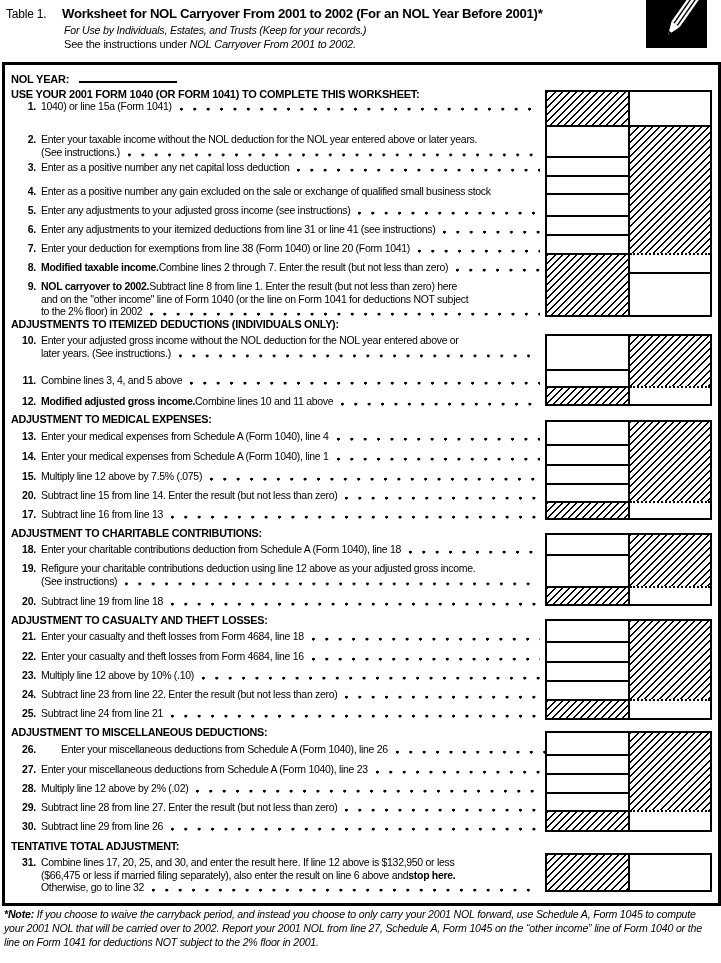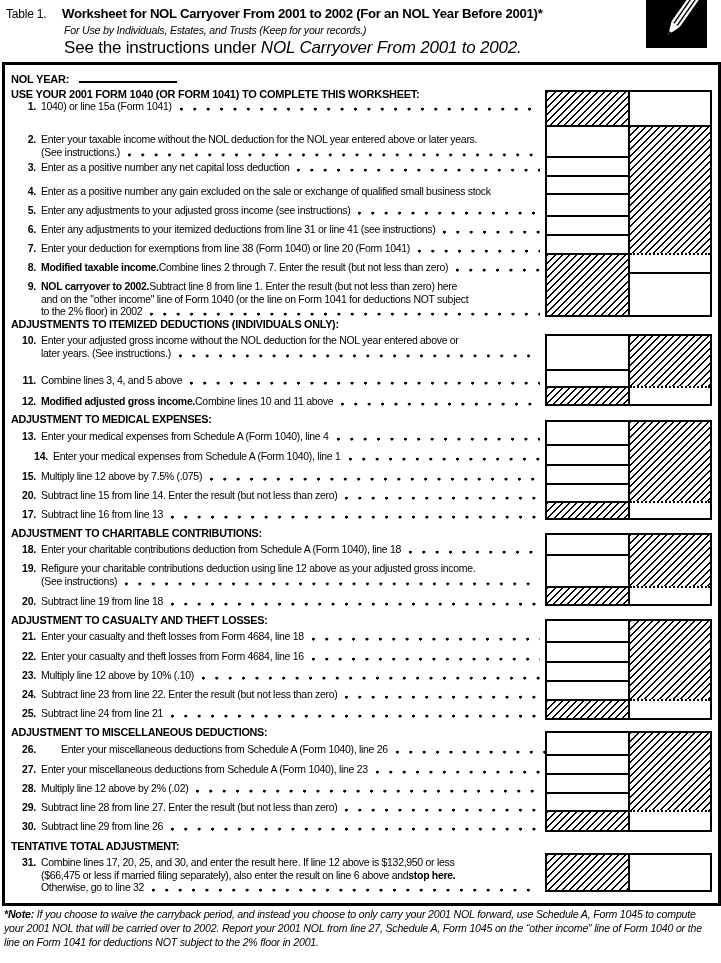--- a/index.html
+++ b/index.html
@@ -1,21 +1,21 @@
 <!DOCTYPE html>
 <html><head>
 <meta charset="utf-8">
 <style>
   html,body{margin:0;padding:0;background:#fff;}
   body{width:721px;height:963px;position:relative;font-family:"Liberation Sans",sans-serif;color:#000;overflow:hidden;}
   .hdr{position:absolute;left:0;top:0;width:708px;height:62px;}
   .tbl-label{position:absolute;left:6px;top:7px;font-size:12px;letter-spacing:-0.2px;}
   .title{position:absolute;left:62px;top:6px;font-size:13.2px;font-weight:bold;letter-spacing:-0.3px;white-space:nowrap;}
   .sub1{position:absolute;left:64px;top:24px;font-size:10.6px;font-style:italic;letter-spacing:-0.2px;white-space:nowrap;}
-  .sub2{position:absolute;left:64px;top:38px;font-size:17px;letter-spacing:-0.2px;white-space:nowrap;}
+  .sub2{position:absolute;left:64px;top:38px;font-size:11px;letter-spacing:-0.2px;white-space:nowrap;}
   .sub2 em{font-style:italic;}
   .pencil{position:absolute;right:1px;top:0;width:61px;height:48px;}
   .main-box{position:absolute;left:2px;top:62px;width:713px;height:838px;border:3px solid #000;background:#fff;}
   .nol-row{position:absolute;left:6px;top:7px;font-size:11px;font-weight:bold;letter-spacing:-0.2px;}
   .nol-blank{display:inline-block;width:98px;height:9px;border-bottom:2.5px solid #000;margin-left:10px;}
   .intro{position:absolute;left:6px;top:23px;font-size:11px;font-weight:bold;letter-spacing:-0.25px;white-space:nowrap;}
   .line-item{position:absolute;left:36px;width:501px;}
   .line-item .num{position:absolute;left:-29px;width:24px;text-align:right;font-weight:bold;font-size:10.5px;letter-spacing:-0.2px;}
   .tline{display:flex;align-items:flex-end;font-size:10.5px;line-height:12.6px;letter-spacing:-0.3px;white-space:nowrap;}
   .tline .b{font-weight:bold;}
@@ -160,21 +160,21 @@
       </div>
     </div>
     <div class="section-head" style="top: 348px;">ADJUSTMENT TO MEDICAL EXPENSES:</div>
     <div class="line-item" style="top: 365px;">
       <span class="num">13.</span>
       <div class="tline">
         <span>Enter your medical expenses from Schedule A (Form 1040), line 4</span>
         <span class="leader"></span>
       </div>
     </div>
-    <div class="line-item" style="top: 385px; margin-left: 12px;">
+    <div class="line-item" style="top: 385px;">
       <span class="num">14.</span>
       <div class="tline">
         <span>Enter your medical expenses from Schedule A (Form 1040), line 1</span>
         <span class="leader"></span>
       </div>
     </div>
     <div class="line-item" style="top: 405px;">
       <span class="num">15.</span>
       <div class="tline">
         <span>Multiply line 12 above by 7.5% (.075)</span>

